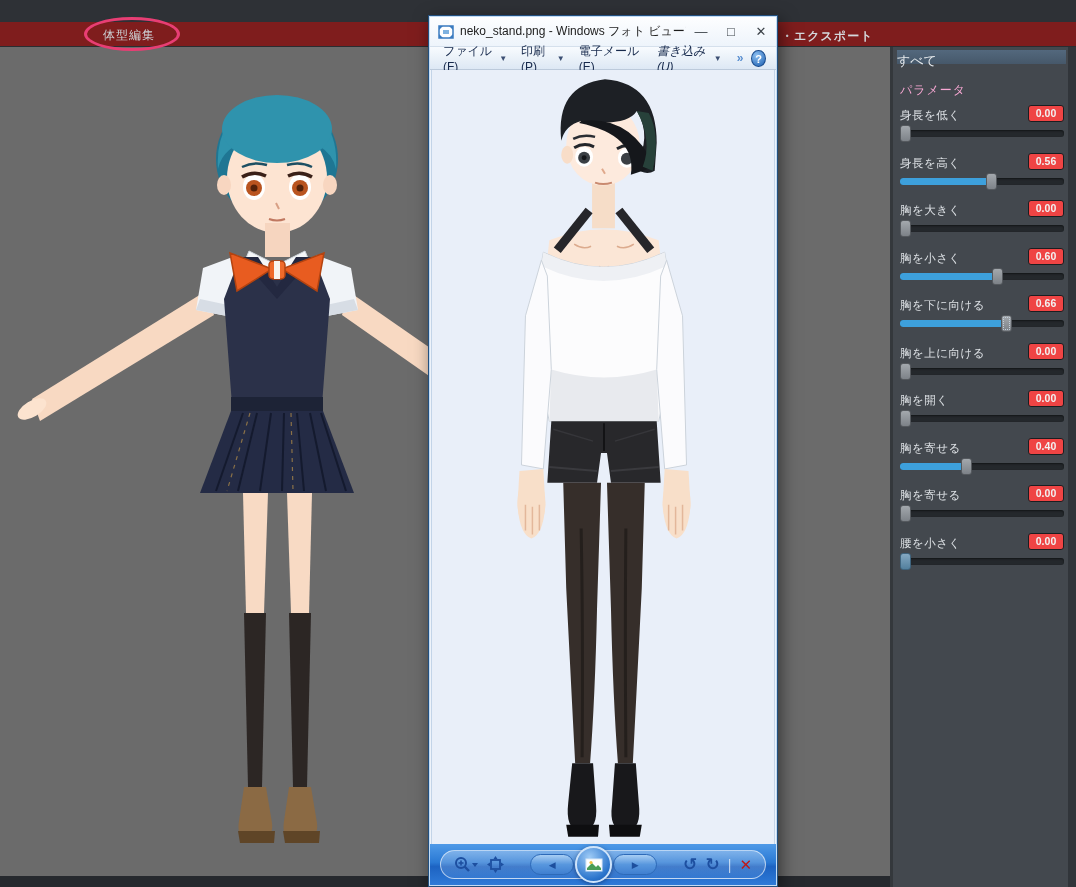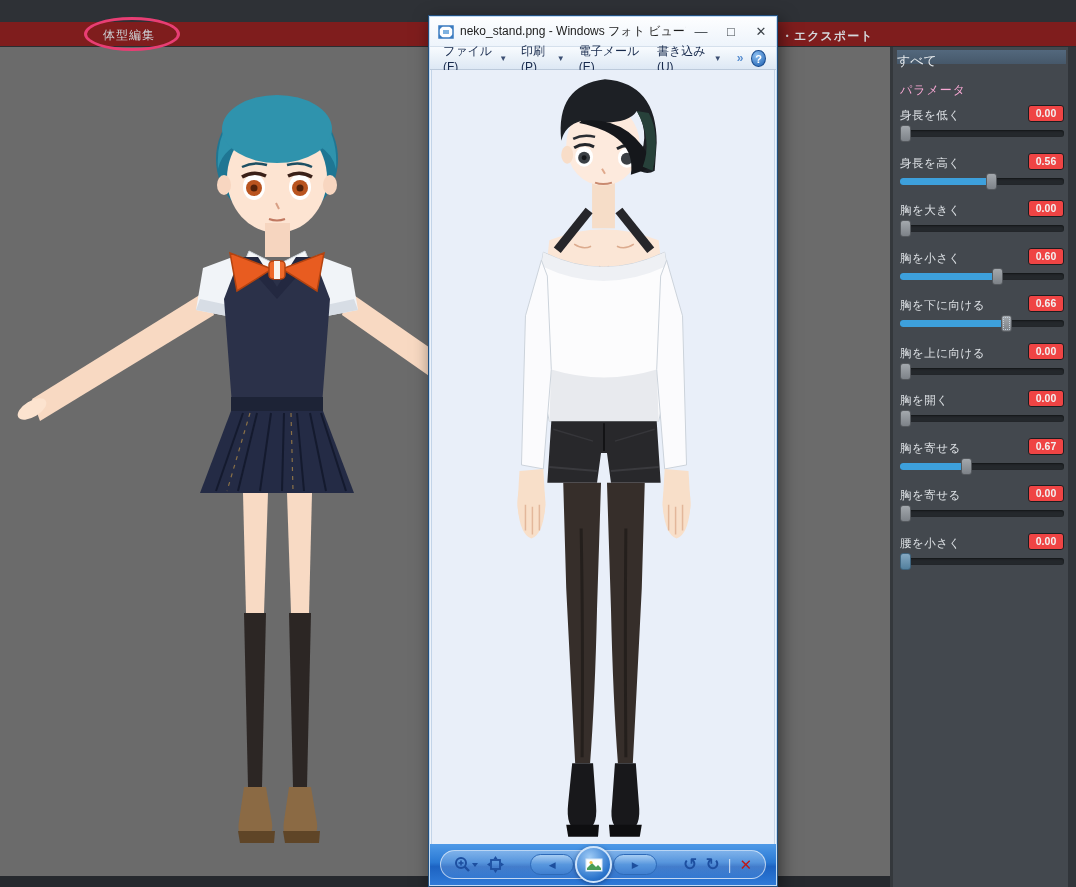--- a/index.html
+++ b/index.html
@@ -232,21 +232,21 @@
     <span class="lab">胸を開く</span>
     <span class="val">0.00</span>
     <div class="track">
       <div class="fill" style="width: 0%;"></div>
       <div class="handle" style="left: 0%; margin-left: 0px;"></div>
     </div>
   </div>
 
   <div class="srow">
     <span class="lab">胸を寄せる</span>
-    <span class="val">0.67</span>
+    <span class="val">0.40</span>
     <div class="track">
       <div class="fill" style="width: 40%;"></div>
       <div class="handle" style="left: 40%; margin-left: -4.4px;"></div>
     </div>
   </div>
 
   <div class="srow">
     <span class="lab">胸を寄せる</span>
     <span class="val">0.00</span>
     <div class="track">
@@ -292,21 +292,21 @@
   <span class="mitem" style="order: 2;">
     <span class="mlabel">印刷(P)</span>
     <span class="arr">▼</span>
   </span>
 
   <span class="mitem" style="order: 3;">
     <span class="mlabel">電子メール(E)</span>
 
   </span>
 
-  <span class="mitem" style="order: 4;">
+  <span class="mitem" style="order: 4; font-style: italic;">
     <span class="mlabel">書き込み(U)</span>
     <span class="arr">▼</span>
   </span>
 </div>
     <div class="pv-img">
       <svg width="344" height="776" viewBox="0 0 346 778">
         <rect width="346" height="778" fill="#e9eff9"></rect>
 
         <ellipse cx="100" cy="434" rx="14" ry="28" fill="#f8dfc9"></ellipse>
         <ellipse cx="246" cy="434" rx="14" ry="28" fill="#f8dfc9"></ellipse>

